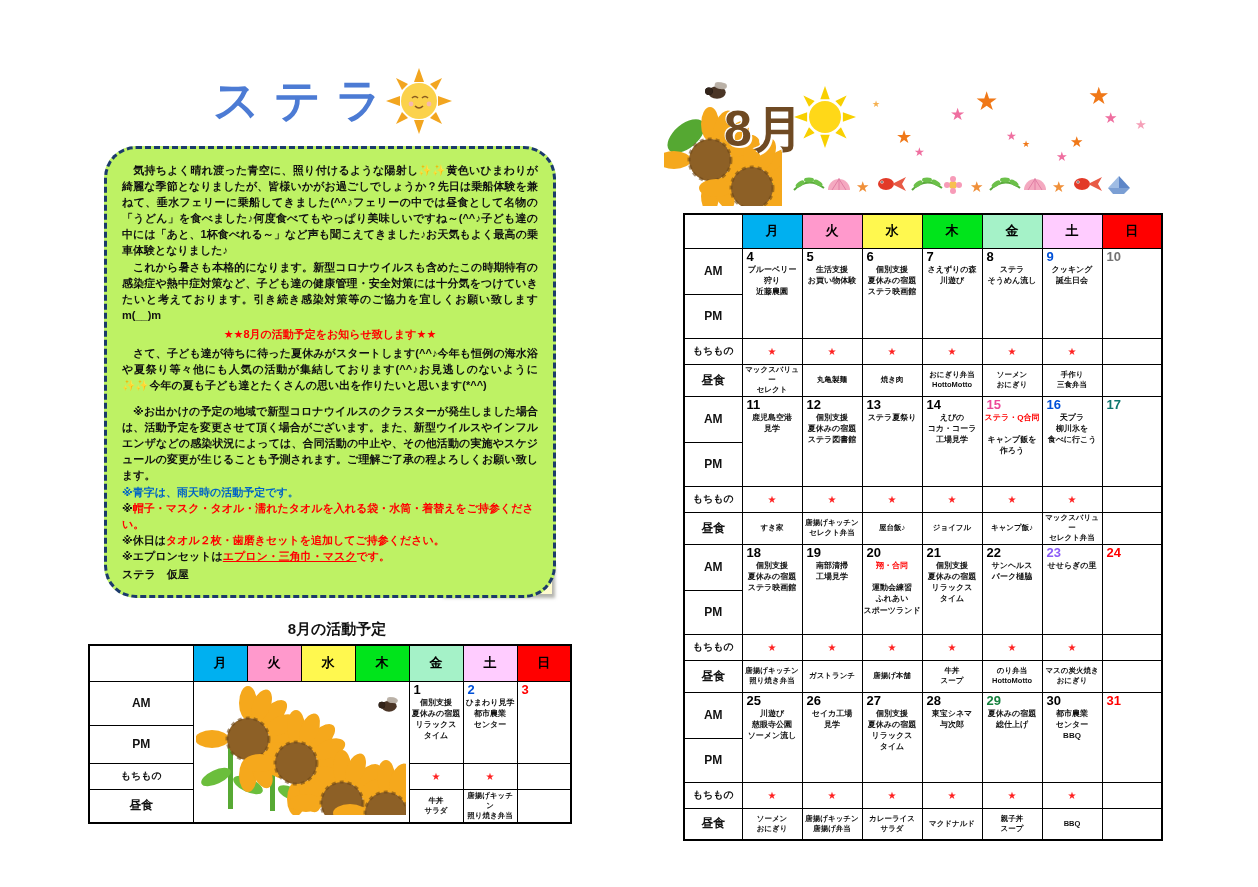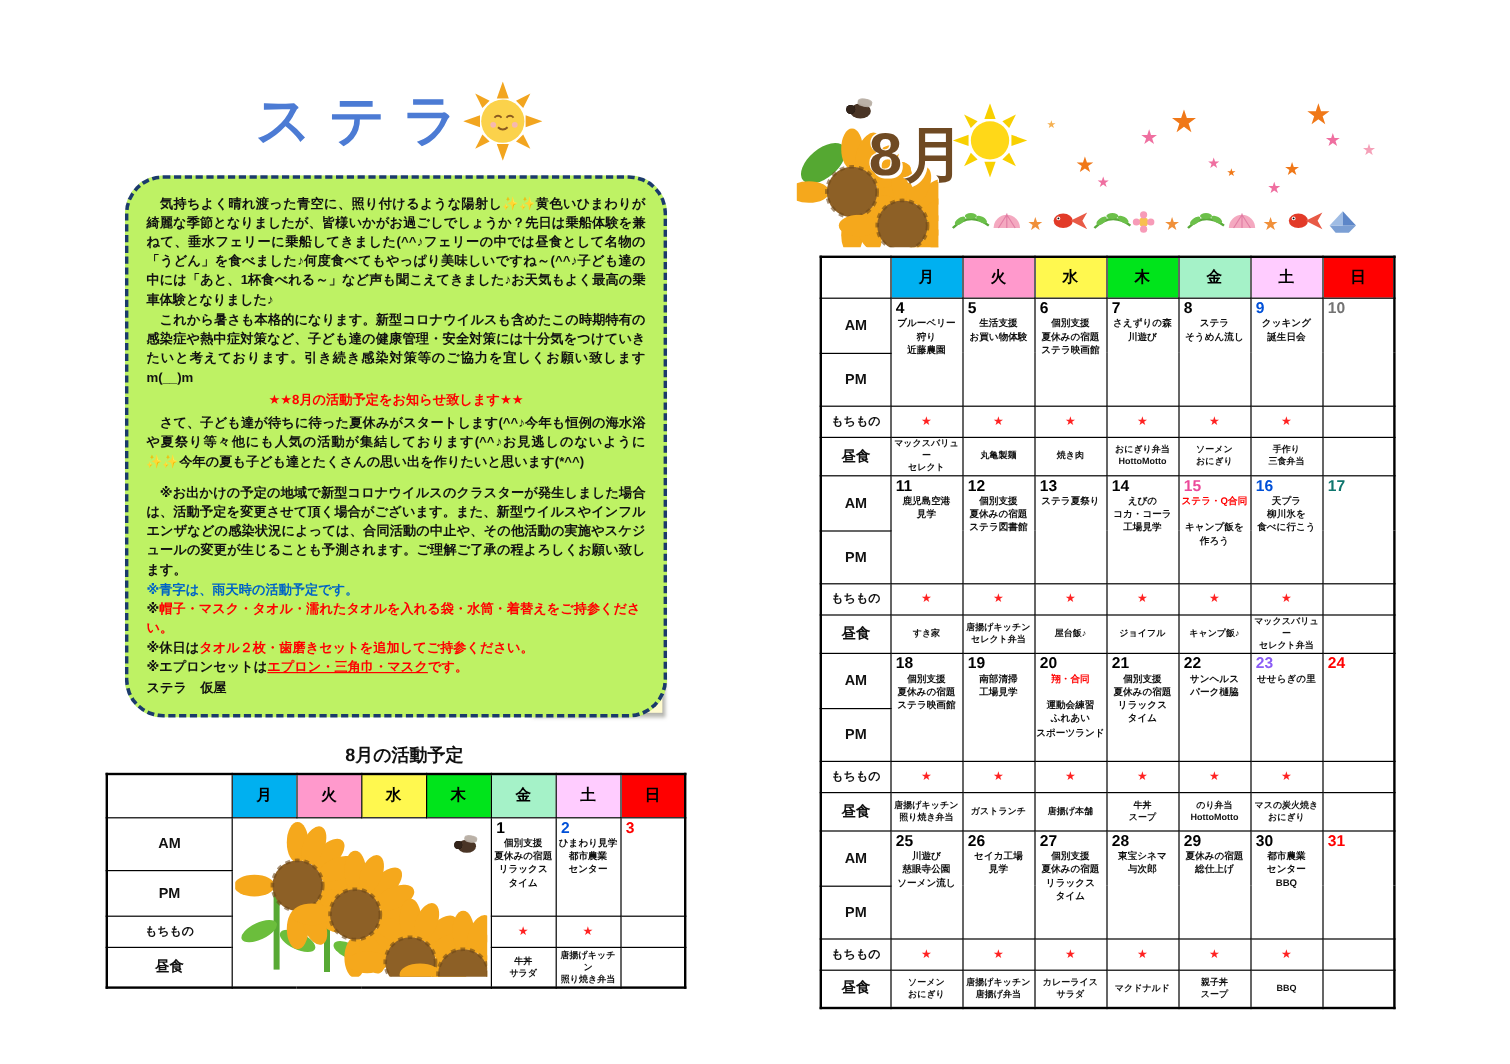--- a/index.html
+++ b/index.html
@@ -550,21 +550,21 @@
             </div>
           </td>
           <td class="daycell" rowspan="2">
             <div class="dc">
               <div class="dnum" style="color:#000000">28</div>
               <div class="dact">東宝シネマ<br>与次郎</div>
             </div>
           </td>
           <td class="daycell" rowspan="2">
             <div class="dc">
-              <div class="dnum" style="color:#000000">29</div>
+              <div class="dnum" style="color:#15803d">29</div>
               <div class="dact">夏休みの宿題<br>総仕上げ</div>
             </div>
           </td>
           <td class="daycell" rowspan="2">
             <div class="dc">
               <div class="dnum" style="color:#000000">30</div>
               <div class="dact">都市農業<br>センター<br>BBQ</div>
             </div>
           </td>
           <td class="daycell" rowspan="2">

